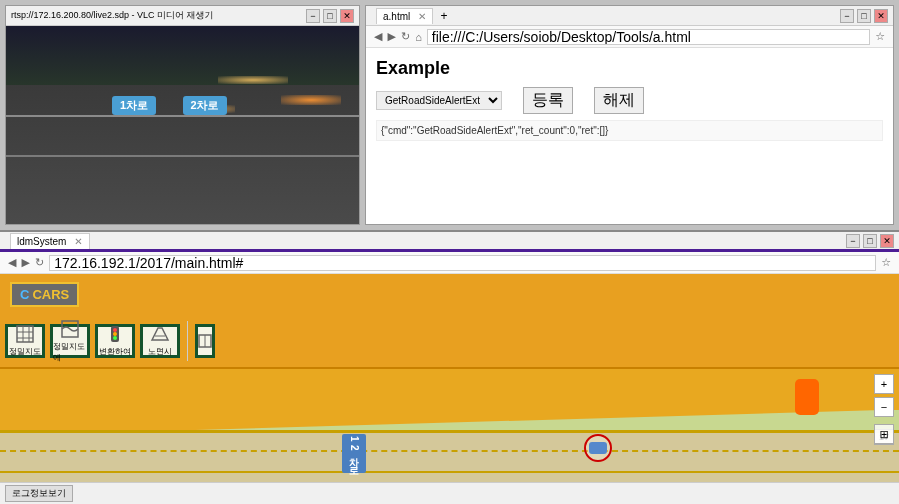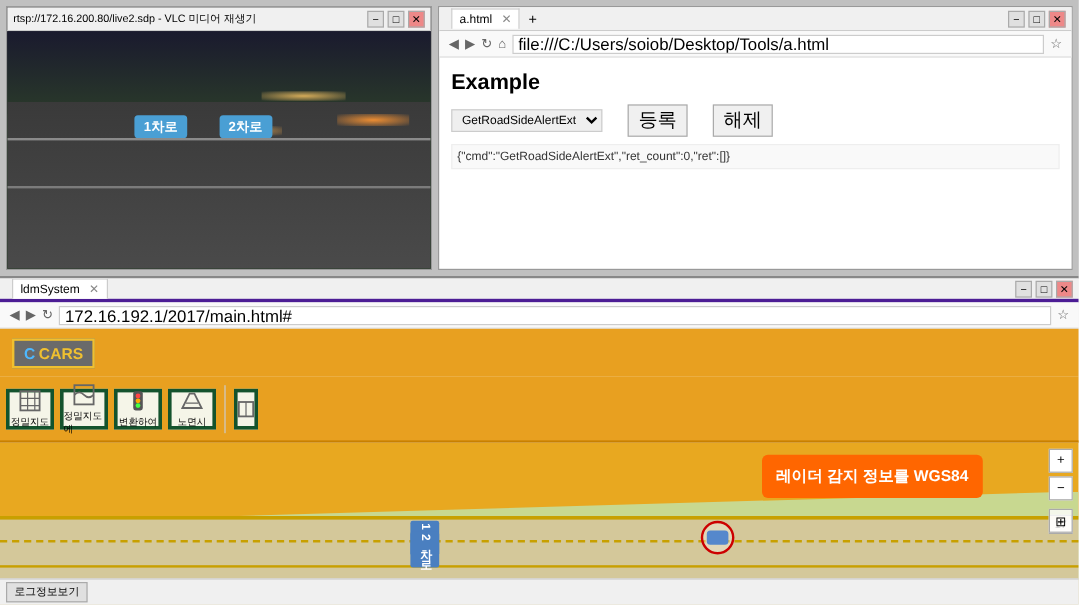--- a/index.html
+++ b/index.html
@@ -604,21 +604,21 @@
     </div>
 
     <div class="map-lane-label" style="top:48%; left:38%; transform:rotate(0deg); writing-mode:vertical-rl;">1차로</div>
     <div class="map-lane-label" style="top:55%; left:38%; writing-mode:vertical-rl;">2차로</div>
 
     <div class="map-car" style="top:48%; left:65%;">
       <div class="car-icon"></div>
     </div>
 
     <div class="annotation-bubble">
-      <span>레이더 감지 정보를 WGS84</span><br>
+      <br>
     </div>
 
     <div class="map-right-controls">
       <div class="map-ctrl-btn">+</div>
       <div class="map-ctrl-btn">−</div>
     </div>
     <div class="map-scale">
       <span>17</span>
     </div>
     <div style="position:absolute; right:5px; top:55px; background:rgba(255,255,255,0.8); border:1px solid #aaa; width:20px; height:20px; display:flex; align-items:center; justify-content:center; font-size:11px;">⊞</div>

